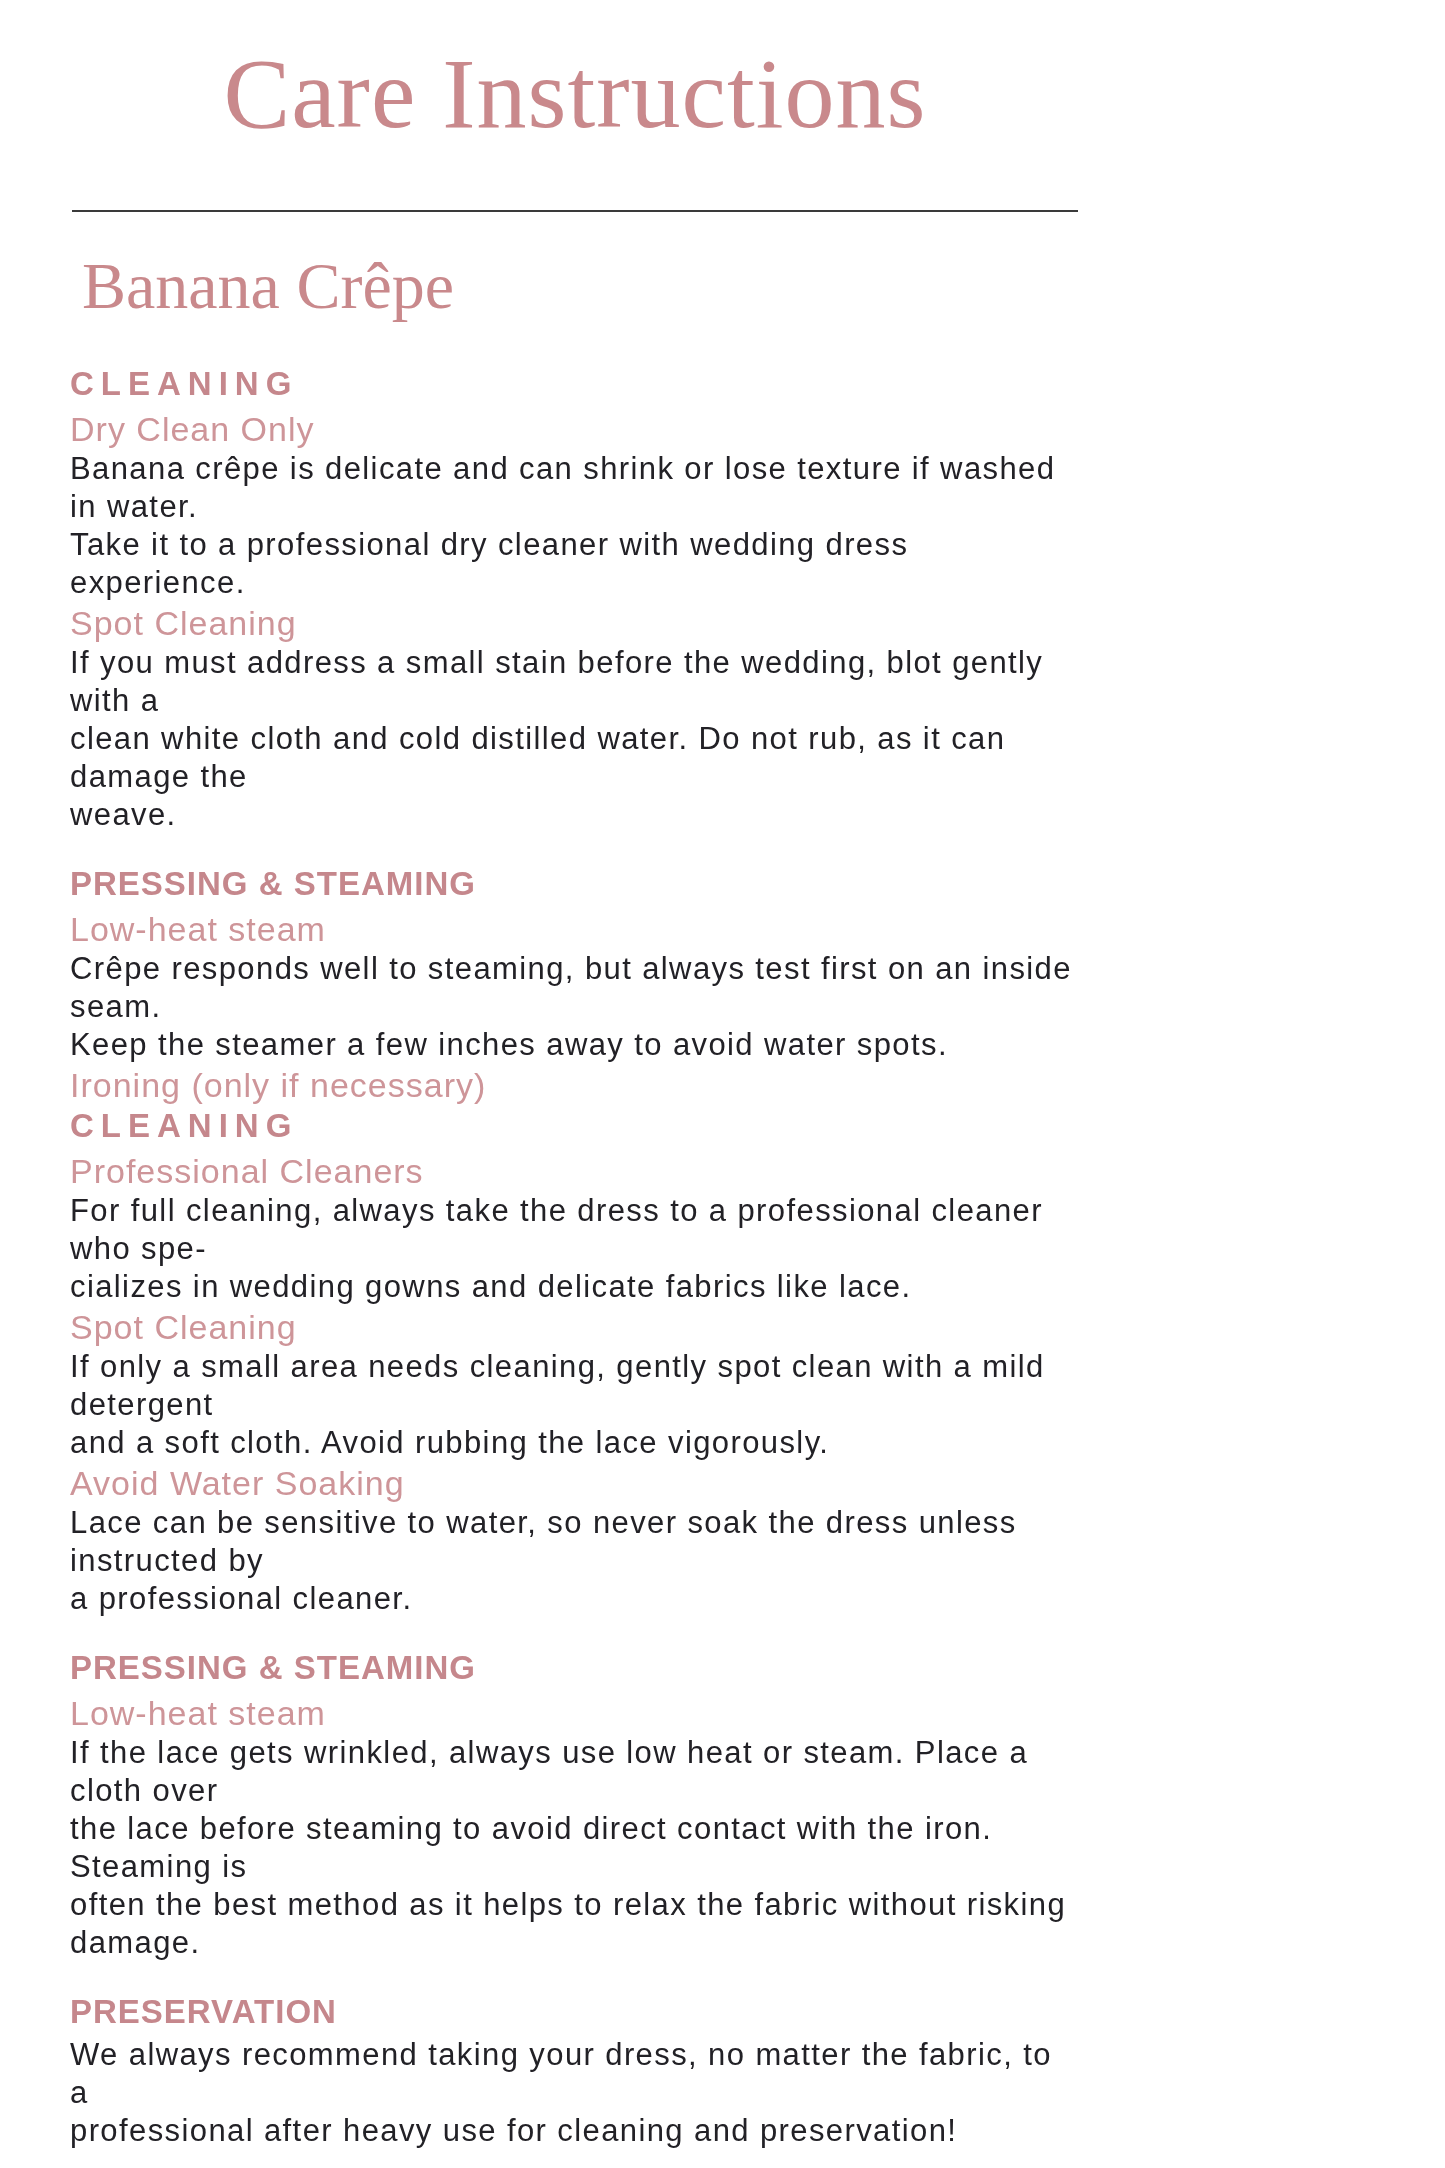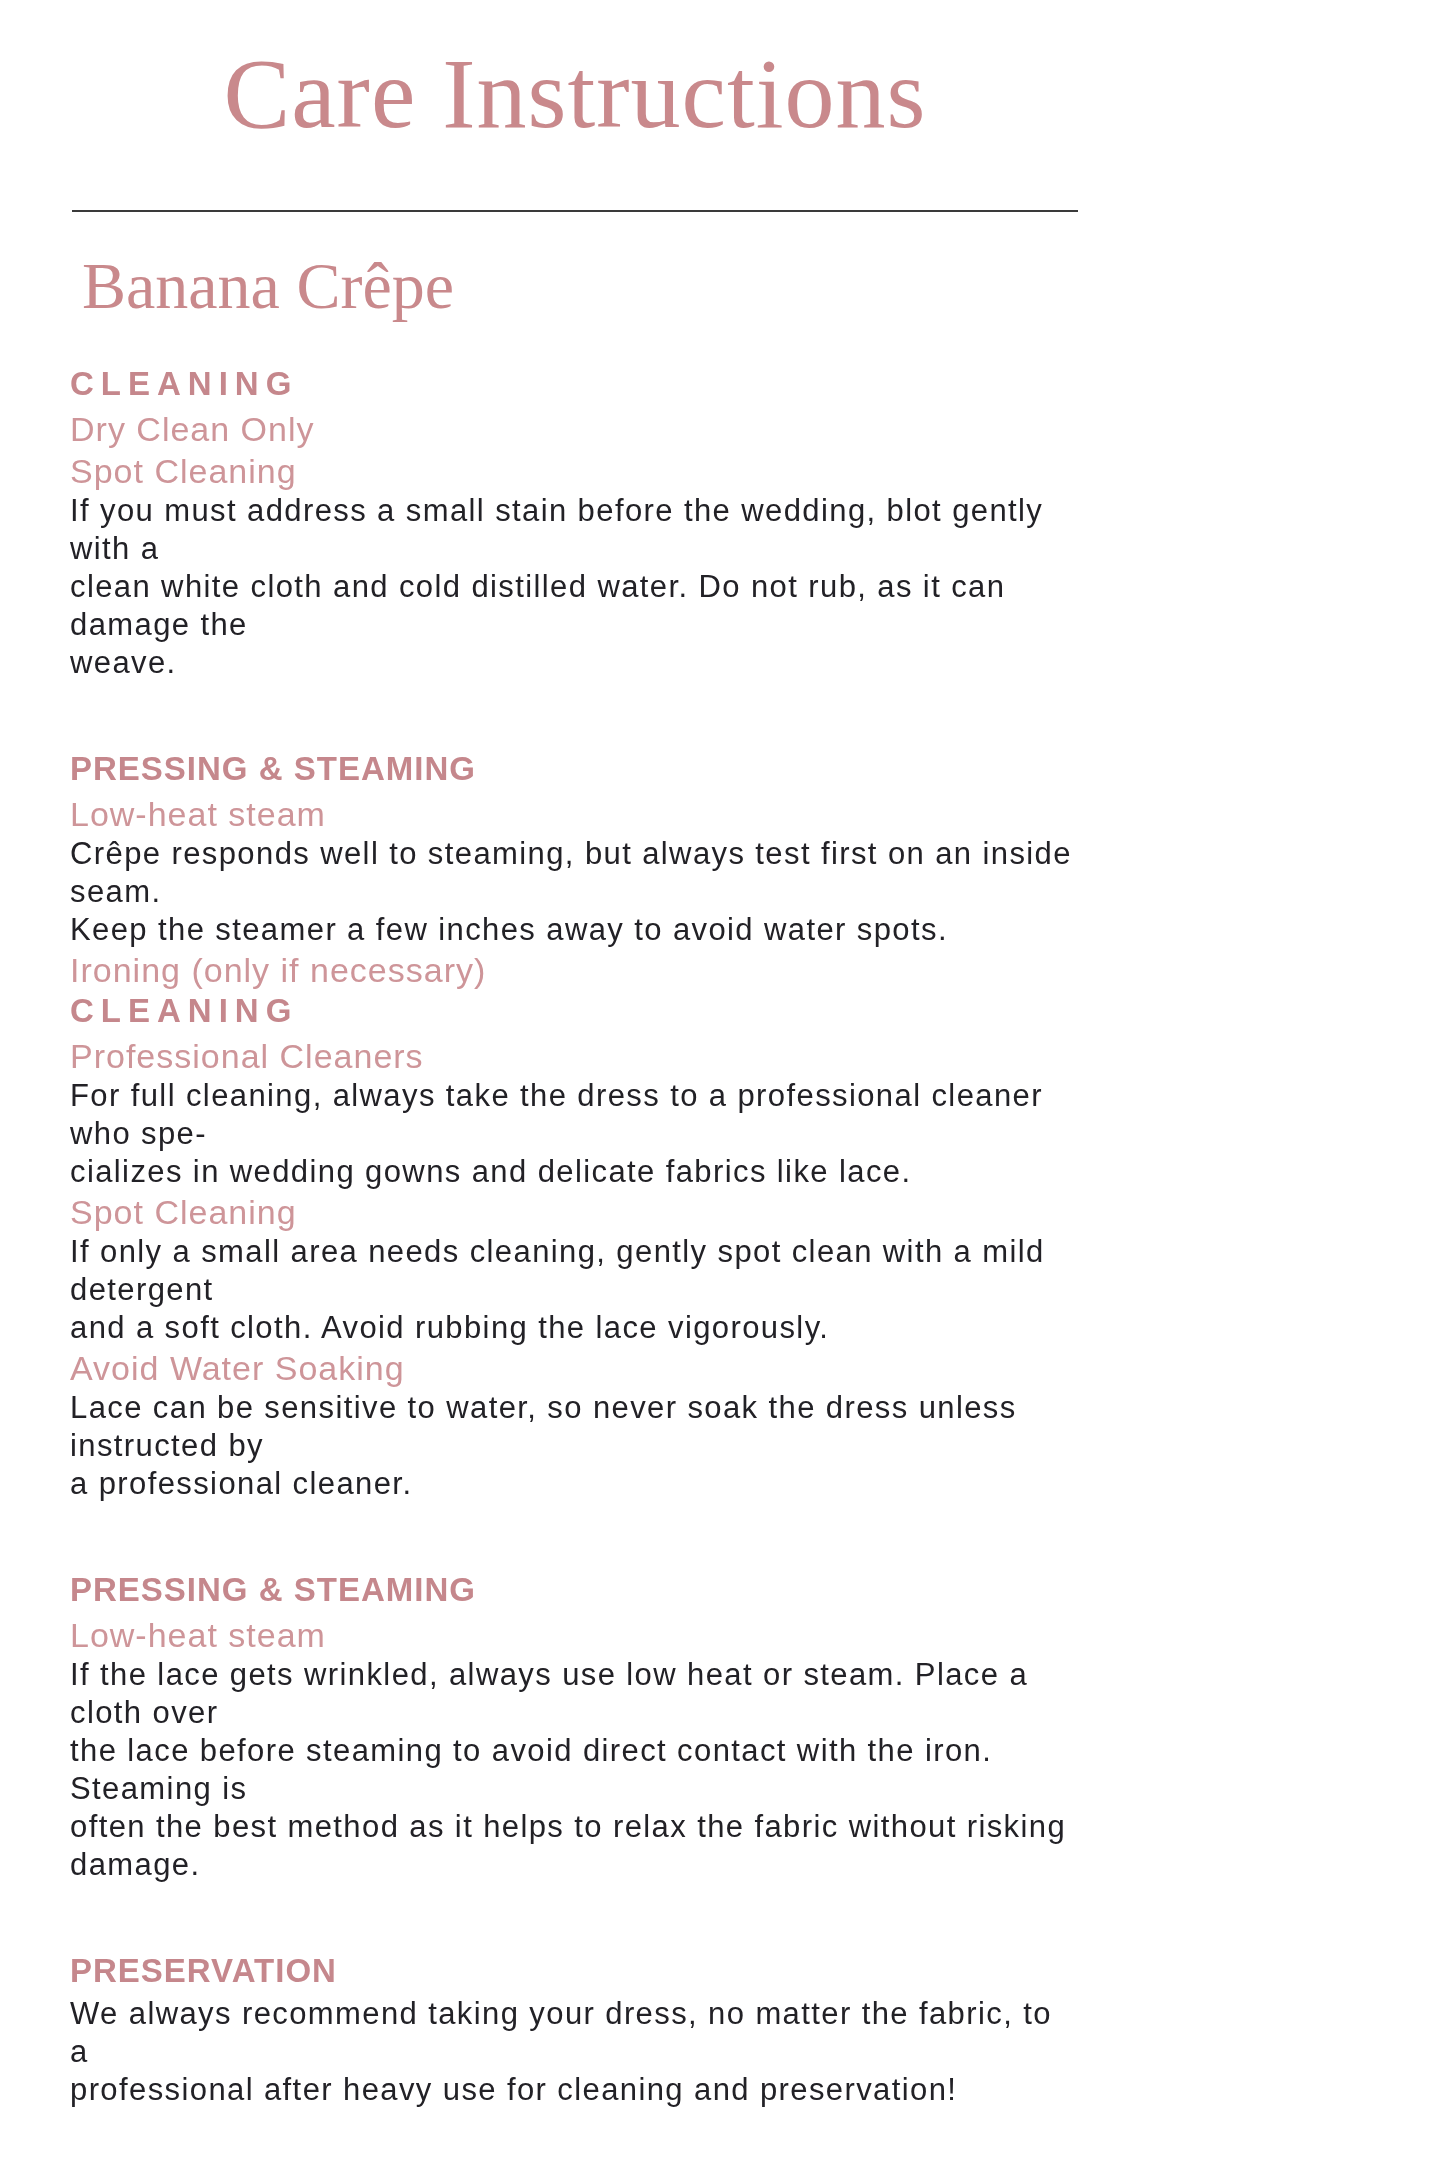--- a/index.html
+++ b/index.html
@@ -30,21 +30,21 @@
   }
   .fabric-heading {
     font-family: "Liberation Serif", serif;
     font-weight: 400;
     font-size: 66px;
     line-height: 76px;
     color: var(--heading, #c9898c);
     margin: 36px 0 40px 12px;
   }
   section + section .fabric-heading { margin-top: 78px; }
-  .group + .group { margin-top: 67px; }
+  .group + .group { margin-top: 30px; }
   .label {
     color: var(--label, #c5878c);
     font-weight: bold;
     font-size: 33px;
     line-height: 40px;
     letter-spacing: 1px;
     margin: 0 0 4px 0;
   }
   .label--wide { letter-spacing: 7px; }
   .sublabel {
@@ -69,20 +69,22 @@
   <h1 class="doc-title">Care Instructions</h1>
   <hr class="divider">
 
   <section>
     <h2 class="fabric-heading">Banana Crêpe</h2>
 
     <div class="group">
       <div class="label label--wide">CLEANING</div>
       <div class="item">
         <div class="sublabel">Dry Clean Only</div>
+        <div class="para">Banana crêpe is delicate and can shrink or lose texture if washed in water.
+Take it to a professional dry cleaner with wedding dress experience.</div>
       </div>
       <div class="item">
         <div class="sublabel">Spot Cleaning</div>
         <div class="para">If you must address a small stain before the wedding, blot gently with a
 clean white cloth and cold distilled water. Do not rub, as it can damage the
 weave.</div>
       </div>
     </div>
 
     <div class="group">

